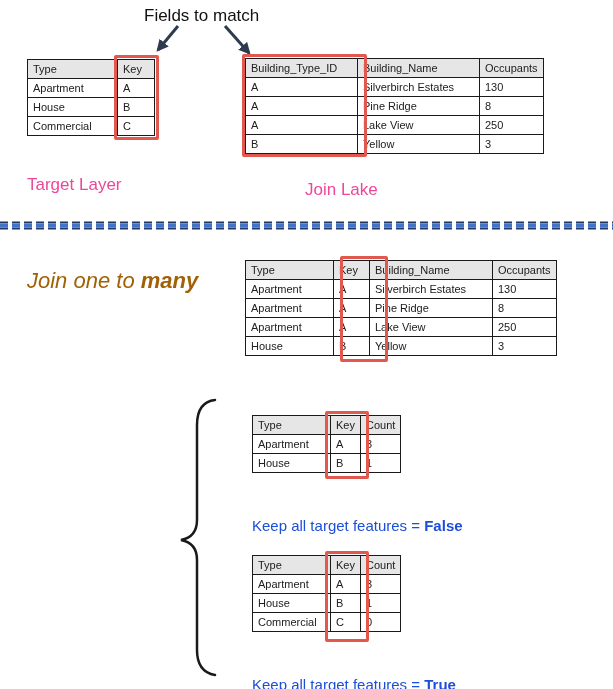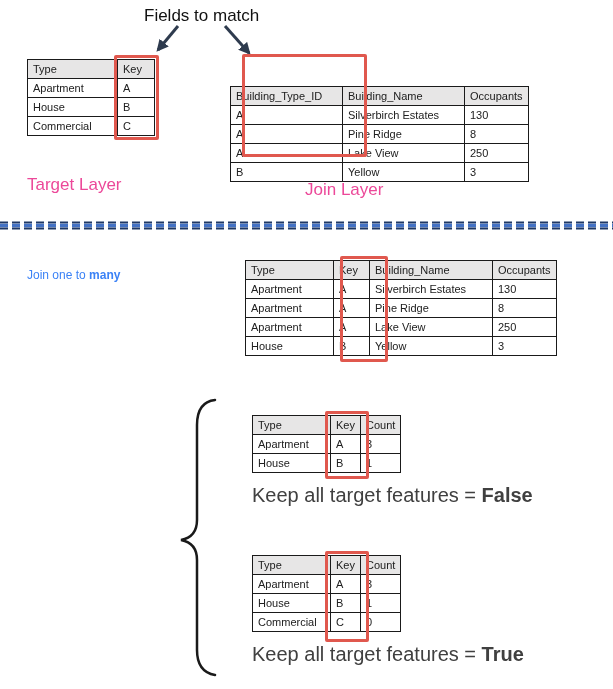--- a/index.html
+++ b/index.html
@@ -17,28 +17,30 @@
     font-size: 17px;
     color: #111111;
     white-space: nowrap;
   }
   .layer-label {
     font-size: 17px;
     color: #ec4899;
     white-space: nowrap;
   }
   .join-label {
-    font-size: 12px;
-    color: #3b82f6;
-    white-space: nowrap;
+    font-size: 22px;
+    color: #a16207;
+    white-space: nowrap;
+    font-style: italic;
   }
   .caption {
-    font-size: 20px;
-    color: #404040;
-    white-space: nowrap;
+    font-size: 15px;
+    color: #1d4ed8;
+    white-space: nowrap;
+    margin-top: 33px;
   }
   table.tbl {
     position: absolute;
     border-collapse: collapse;
     table-layout: fixed;
     font-size: 11px;
     color: #202020;
   }
   table.tbl th, table.tbl td {
     border: 1px solid #1a1a1a;
@@ -96,21 +98,21 @@
       <td>B</td>
     </tr>
     <tr>
       <td>Commercial</td>
       <td>C</td>
     </tr>
   </tbody>
     </table>
   <div class="red-box" style="left:114px; top:55px; width:39px; height:79px;"></div>
 
-  <table class="tbl" style="left:230px; top:58px;margin-top:28px;">
+  <table class="tbl" style="left:245px; top:58px;">
     <colgroup>
         <col style="width:112px">
         <col style="width:122px">
         <col style="width:63px">
       </colgroup>
     <tbody>
         <tr>
       <th>Building_Type_ID</th>
       <th>Building_Name</th>
       <th>Occupants</th>
@@ -133,21 +135,21 @@
     <tr>
       <td>B</td>
       <td>Yellow</td>
       <td>3</td>
     </tr>
   </tbody>
     </table>
   <div class="red-box" style="left:242px; top:54px; width:119px; height:97px;"></div>
 
   <div class="abs layer-label" style="left:27px; top:175px;">Target Layer</div>
-  <div class="abs layer-label" style="left:305px; top:180px;">Join Layer</div>
+  <div class="abs layer-label" style="left:305px; top:180px;">Join Lake</div>
 
   <svg class="abs" style="left:0px; top:221px;" width="613" height="9" viewBox="0 0 613 9">
     <line x1="0" y1="1.5" x2="613" y2="1.5" stroke="#1F3864" stroke-width="2" stroke-dasharray="8 4"></line>
     <line x1="0" y1="4.5" x2="613" y2="4.5" stroke="#4472C4" stroke-width="3.5" stroke-dasharray="8 4"></line>
     <line x1="0" y1="7.5" x2="613" y2="7.5" stroke="#1F3864" stroke-width="2" stroke-dasharray="8 4"></line>
   </svg>
 
   <div class="abs join-label" style="left:27px; top:268px;">
     <span>Join one to </span><b>many</b>
   </div>

